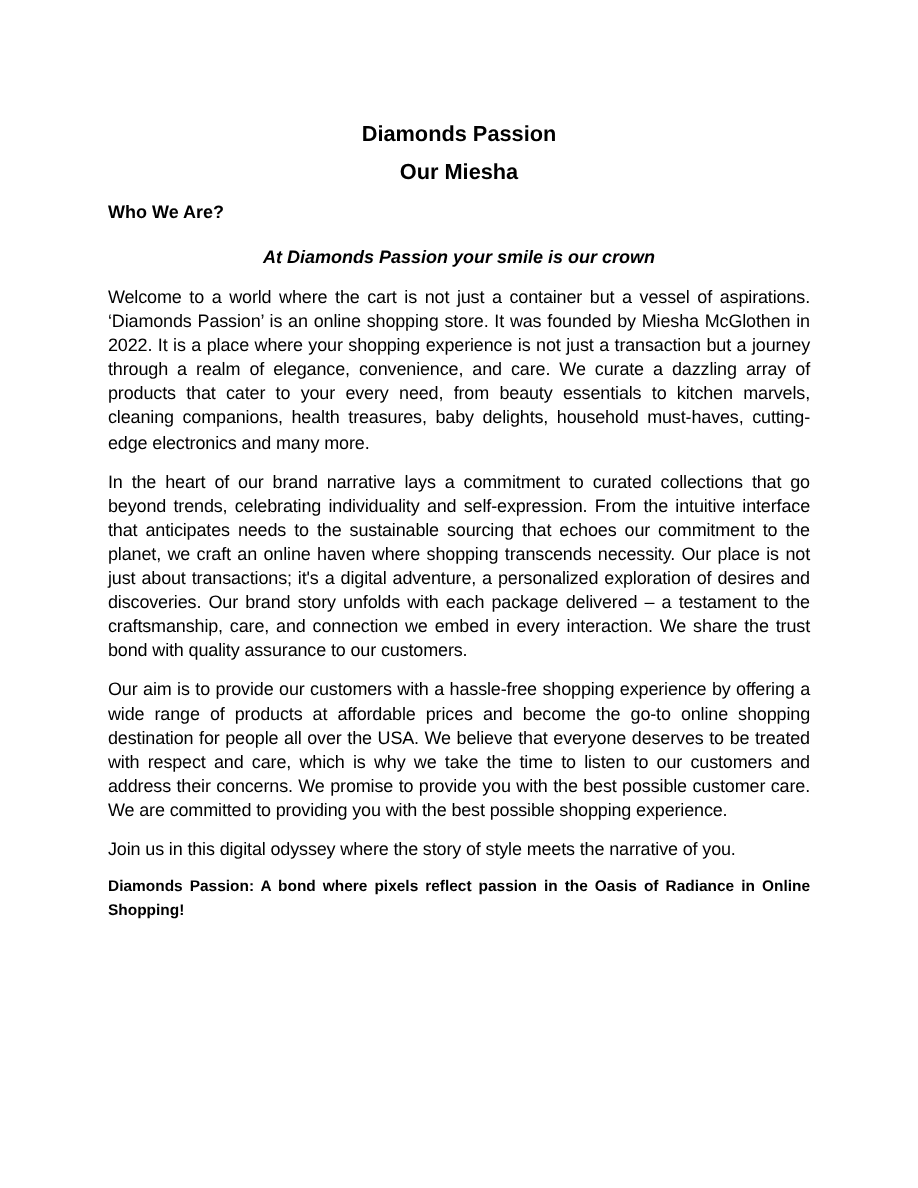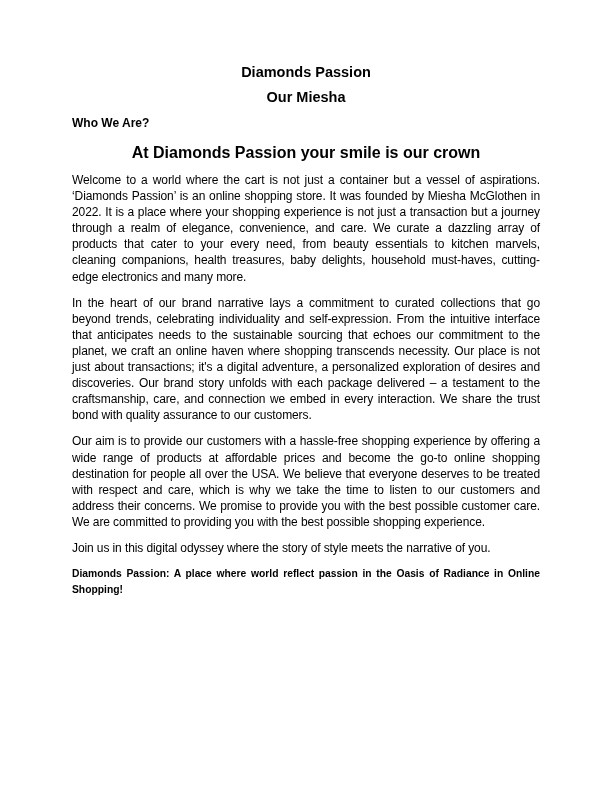--- a/index.html
+++ b/index.html
@@ -1,30 +1,30 @@
 <!DOCTYPE html>
 <html><head>
 <meta charset="utf-8">
 <style>
   html, body { margin: 0; padding: 0; background: #ffffff; }
   body { width: 612px; height: 792px; position: relative; overflow: hidden; color: #000; }
   .page {
-    position: absolute; left: 72px; top: 60px; width: 468px;
+    position: absolute; left: 72px; top: 78px; width: 468px;
     font-family: "Liberation Sans", sans-serif;
   }
   .title {
     text-align: center; font-weight: bold; font-size: 14.5px;
     line-height: 25px; margin: 0;
   }
   .h-who {
     font-weight: bold; font-size: 12px; margin: 2px 0 0 0; line-height: 22px;
   }
   .tagline {
-    text-align: center; font-weight: bold; font-size: 16px;
-    margin: 10px 0 0 0; line-height: 18px;
+    text-align: center; font-weight: bold; font-size: 12px;
+    margin: 10px 0 0 0; line-height: 18px; font-style: italic;
   }
   .body {
     font-size: 12px; line-height: 16.1px; text-align: justify;
     margin: 10px 0 0 0; letter-spacing: -0.1px;
   }
   .h-mission {
     font-weight: bold; font-size: 14px; margin: 7px 0 0 0; line-height: 22px;
   }
   .body.first-after-h { margin-top: 8px; }
   .closing {
@@ -39,14 +39,14 @@
   <p class="title">Diamonds Passion</p>
   <p class="title">Our Miesha</p>
 
   <h2 class="h-who">Who We Are?</h2>
   <p class="tagline">At Diamonds Passion your smile is our crown</p>
   <p class="body">Welcome to a world where the cart is not just a container but a vessel of aspirations. ‘Diamonds Passion’ is an online shopping store. It was founded by Miesha McGlothen in 2022. It is a place where your shopping experience is not just a transaction but a journey through a realm of elegance, convenience, and care. We curate a dazzling array of products that cater to your every need, from beauty essentials to kitchen marvels, cleaning companions, health treasures, baby delights, household must-haves, cutting-edge electronics and many more.</p>
 
   <p class="body">In the heart of our brand narrative lays a commitment to curated collections that go beyond trends, celebrating individuality and self-expression. From the intuitive interface that anticipates needs to the sustainable sourcing that echoes our commitment to the planet, we craft an online haven where shopping transcends necessity. Our place is not just about transactions; it's a digital adventure, a personalized exploration of desires and discoveries. Our brand story unfolds with each package delivered – a testament to the craftsmanship, care, and connection we embed in every interaction. We share the trust bond with quality assurance to our customers.</p>
   <p class="body">Our aim is to provide our customers with a hassle-free shopping experience by offering a wide range of products at affordable prices and become the go-to online shopping destination for people all over the USA. We believe that everyone deserves to be treated with respect and care, which is why we take the time to listen to our customers and address their concerns. We promise to provide you with the best possible customer care. We are committed to providing you with the best possible shopping experience.</p>
   <p class="body">Join us in this digital odyssey where the story of style meets the narrative of you.</p>
-  <p class="closing">Diamonds Passion: A place where world reflect passion in the Oasis of Radiance in Online Shopping!</p>
+  <p class="closing">Diamonds Passion: A bond where pixels reflect passion in the Oasis of Radiance in Online Shopping!</p>
 </div>
 
 </body></html>

